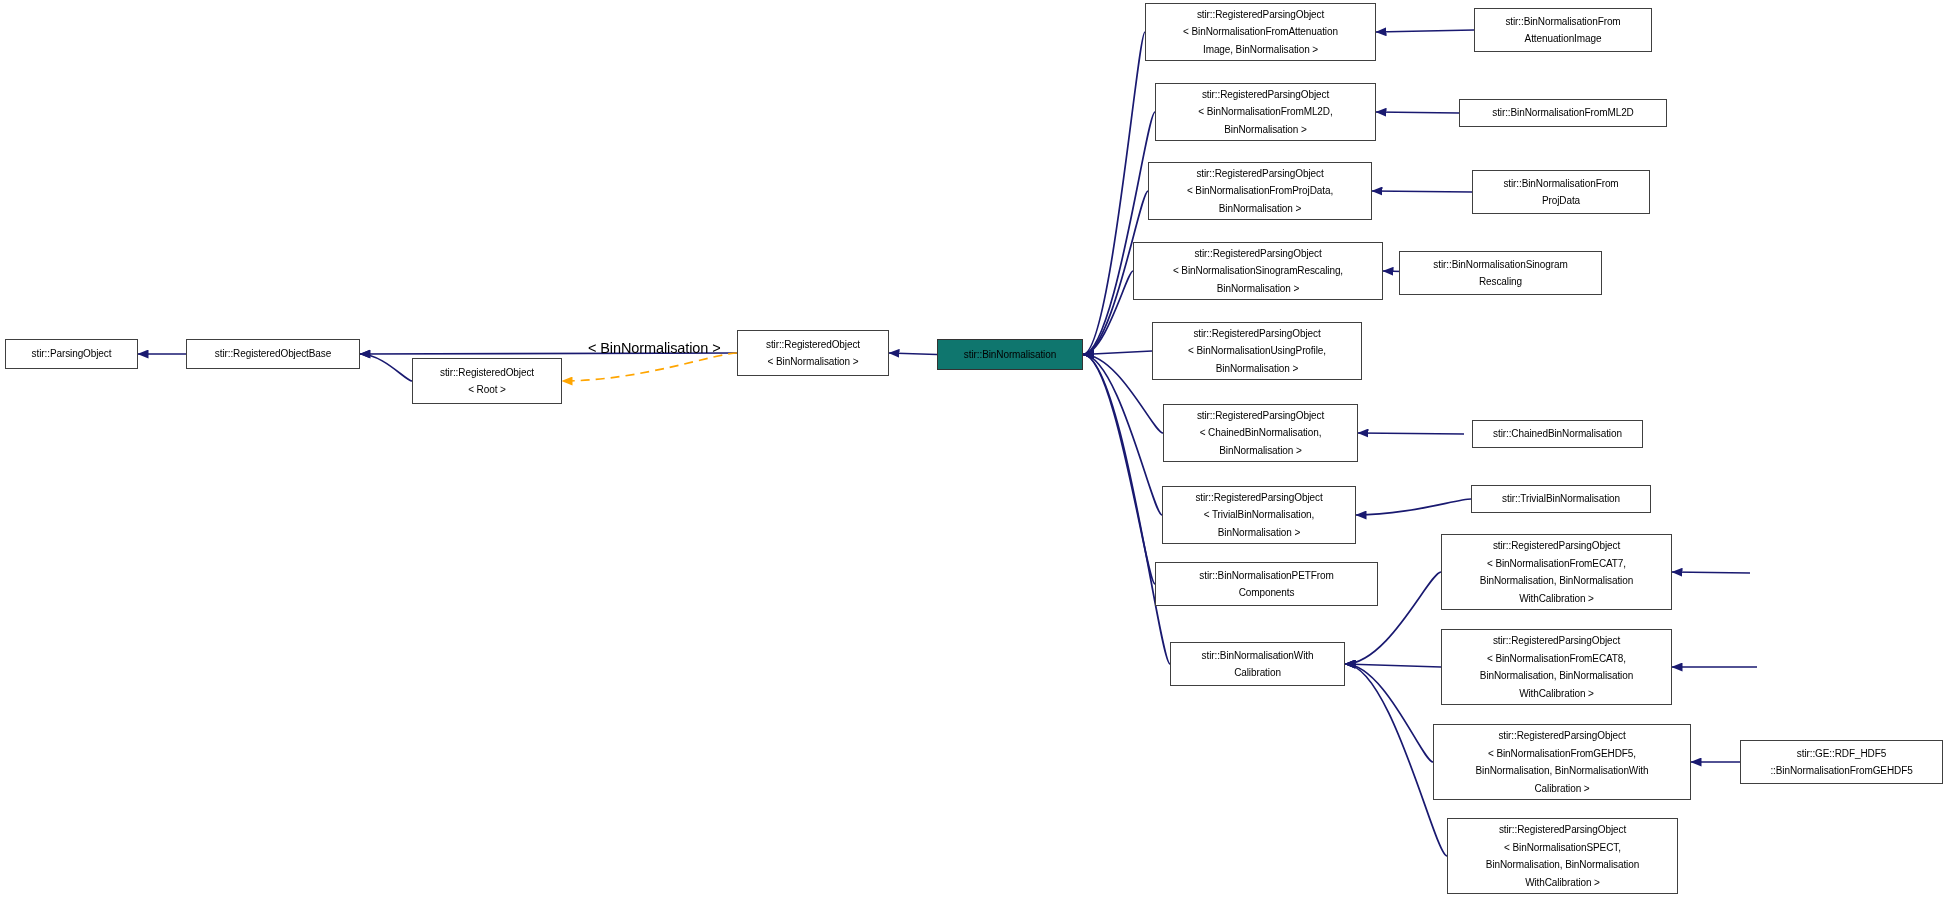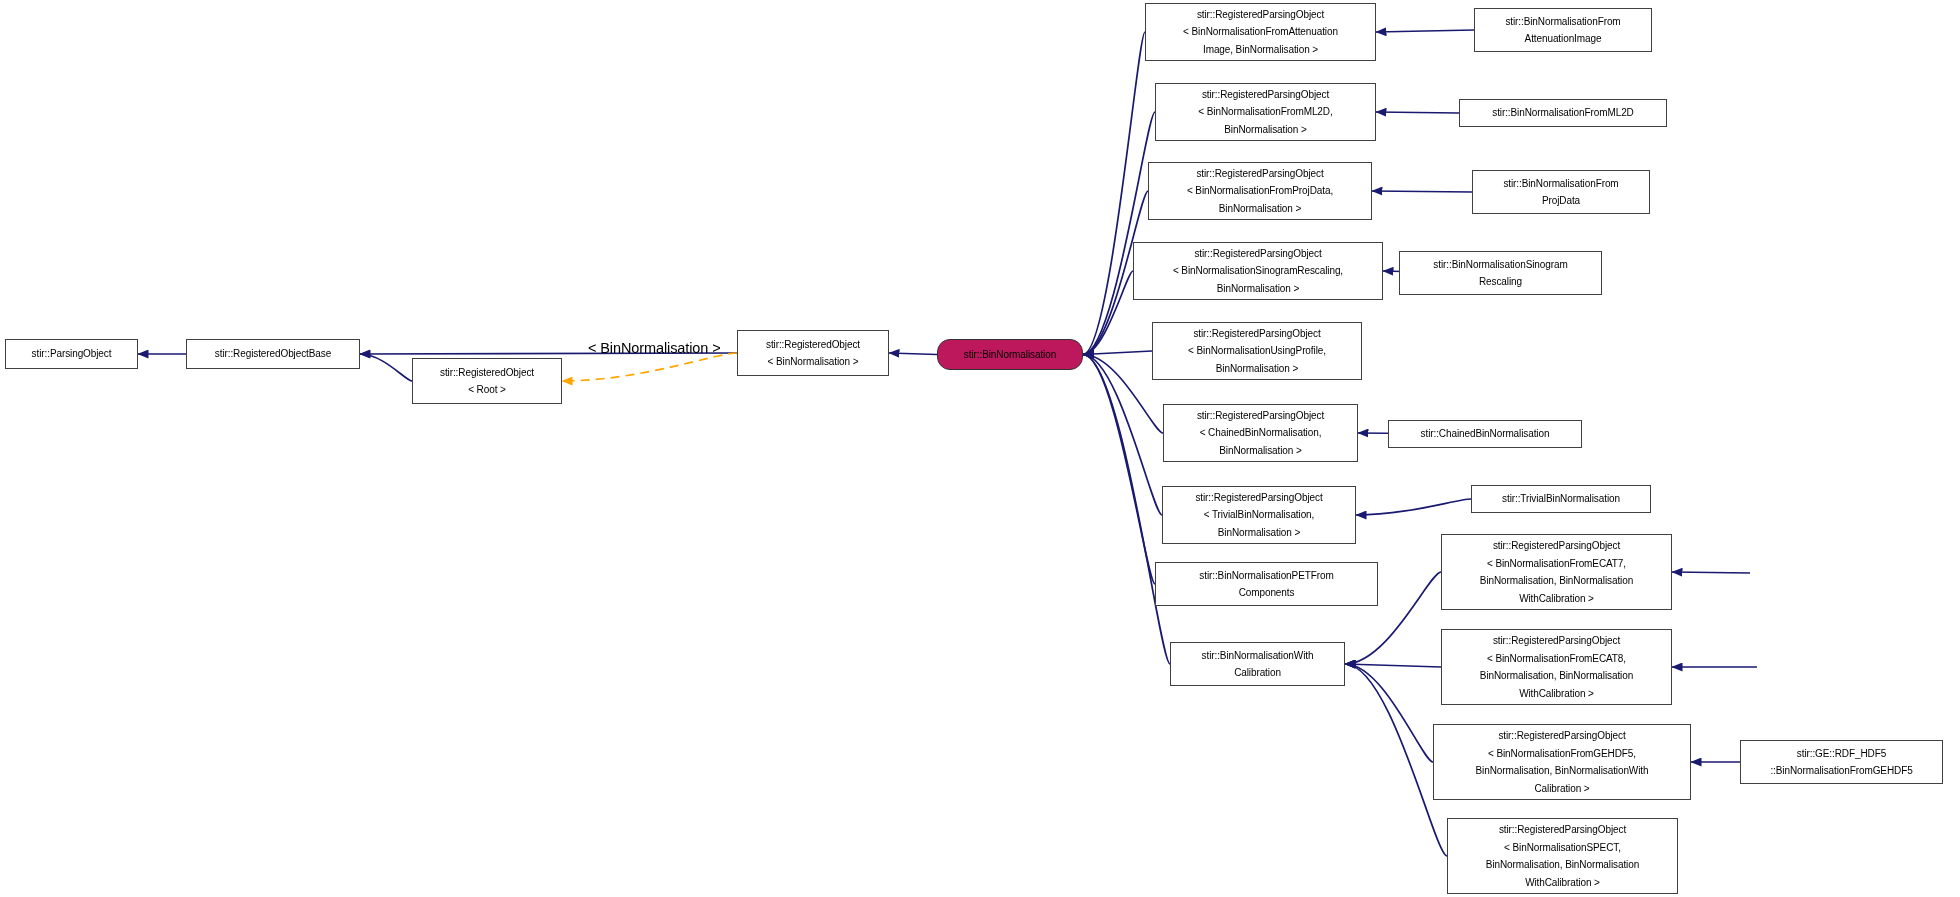--- a/index.html
+++ b/index.html
@@ -37,23 +37,22 @@
     font-family: "Liberation Sans", sans-serif;
     font-size: 10px;
     line-height: 17.5px;
     color: #000000;
     letter-spacing: -0.1px;
     white-space: pre-line;
     padding: 0 3px;
     cursor: pointer;
   }
   .node-box.highlight {
-    background: #be185d;
+    background: #0f766e;
     border-color: #333333;
-    border-radius: 13px;
   }
   .edge-label {
     position: absolute;
     font-family: "Liberation Sans", sans-serif;
     font-size: 14.5px;
     line-height: 17px;
     color: #000000;
     white-space: nowrap;
     letter-spacing: -0.1px;
   }
@@ -126,21 +125,21 @@
 &lt; BinNormalisationSinogramRescaling,
 BinNormalisation &gt;</div>
     <div class="node-box" style="left: 1399px; top: 251px; width: 203px; height: 44px;">stir::BinNormalisationSinogram
 Rescaling</div>
     <div class="node-box" style="left: 1152px; top: 322px; width: 210px; height: 58px;">stir::RegisteredParsingObject
 &lt; BinNormalisationUsingProfile,
 BinNormalisation &gt;</div>
     <div class="node-box" style="left: 1163px; top: 404px; width: 195px; height: 58px;">stir::RegisteredParsingObject
 &lt; ChainedBinNormalisation,
 BinNormalisation &gt;</div>
-    <div class="node-box" style="left: 1388px; top: 420px; width: 194px; height: 28px;">stir::ChainedBinNormalisation</div>
+    <div class="node-box" style="left: 1472px; top: 420px; width: 171px; height: 28px;">stir::ChainedBinNormalisation</div>
     <div class="node-box" style="left: 1162px; top: 486px; width: 194px; height: 58px;">stir::RegisteredParsingObject
 &lt; TrivialBinNormalisation,
 BinNormalisation &gt;</div>
     <div class="node-box" style="left: 1471px; top: 485px; width: 180px; height: 28px;">stir::TrivialBinNormalisation</div>
     <div class="node-box" style="left: 1155px; top: 562px; width: 223px; height: 44px;">stir::BinNormalisationPETFrom
 Components</div>
     <div class="node-box" style="left: 1170px; top: 642px; width: 175px; height: 44px;">stir::BinNormalisationWith
 Calibration</div>
     <div class="node-box" style="left: 1441px; top: 534px; width: 231px; height: 76px;">stir::RegisteredParsingObject
 &lt; BinNormalisationFromECAT7,

